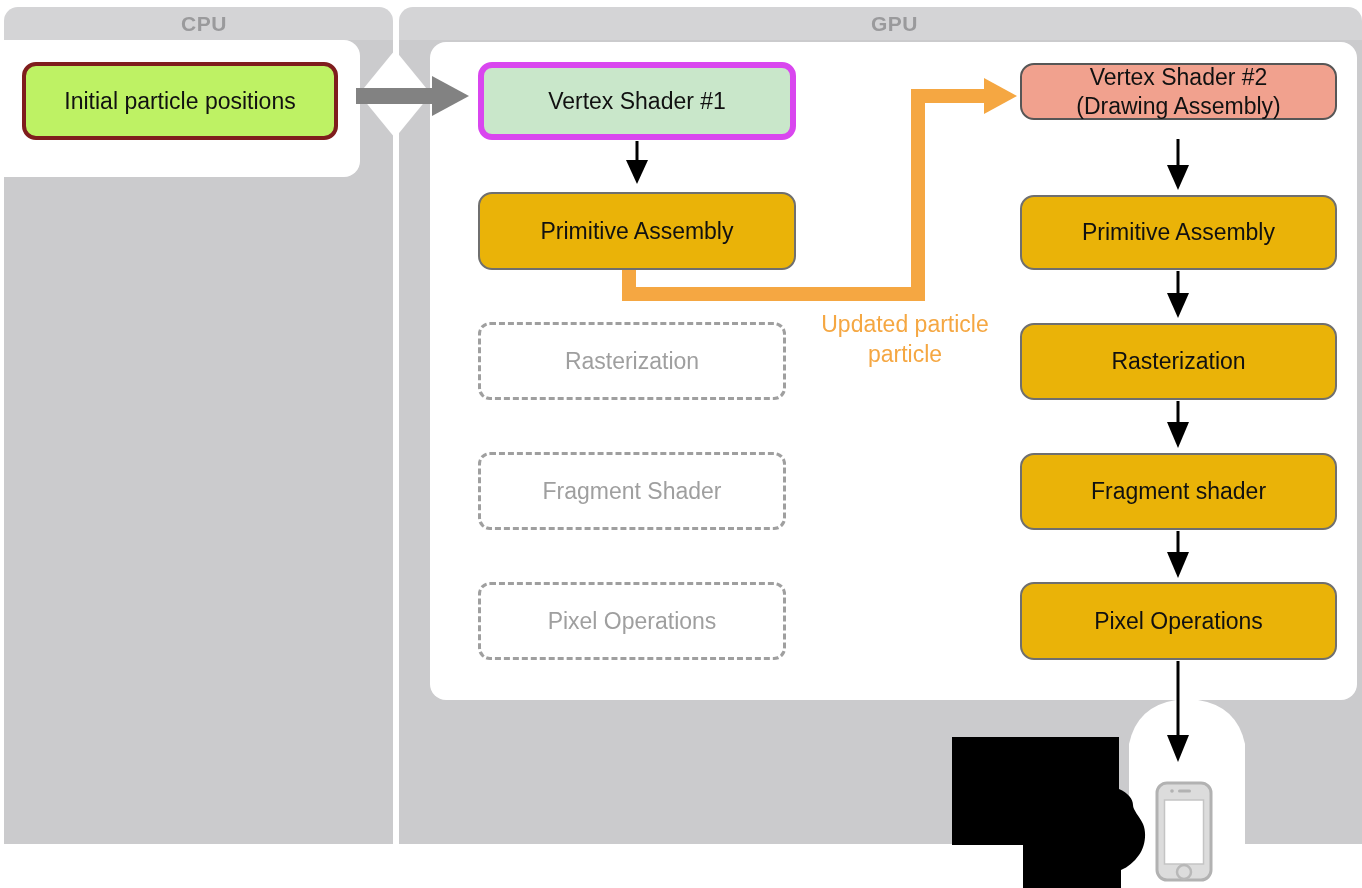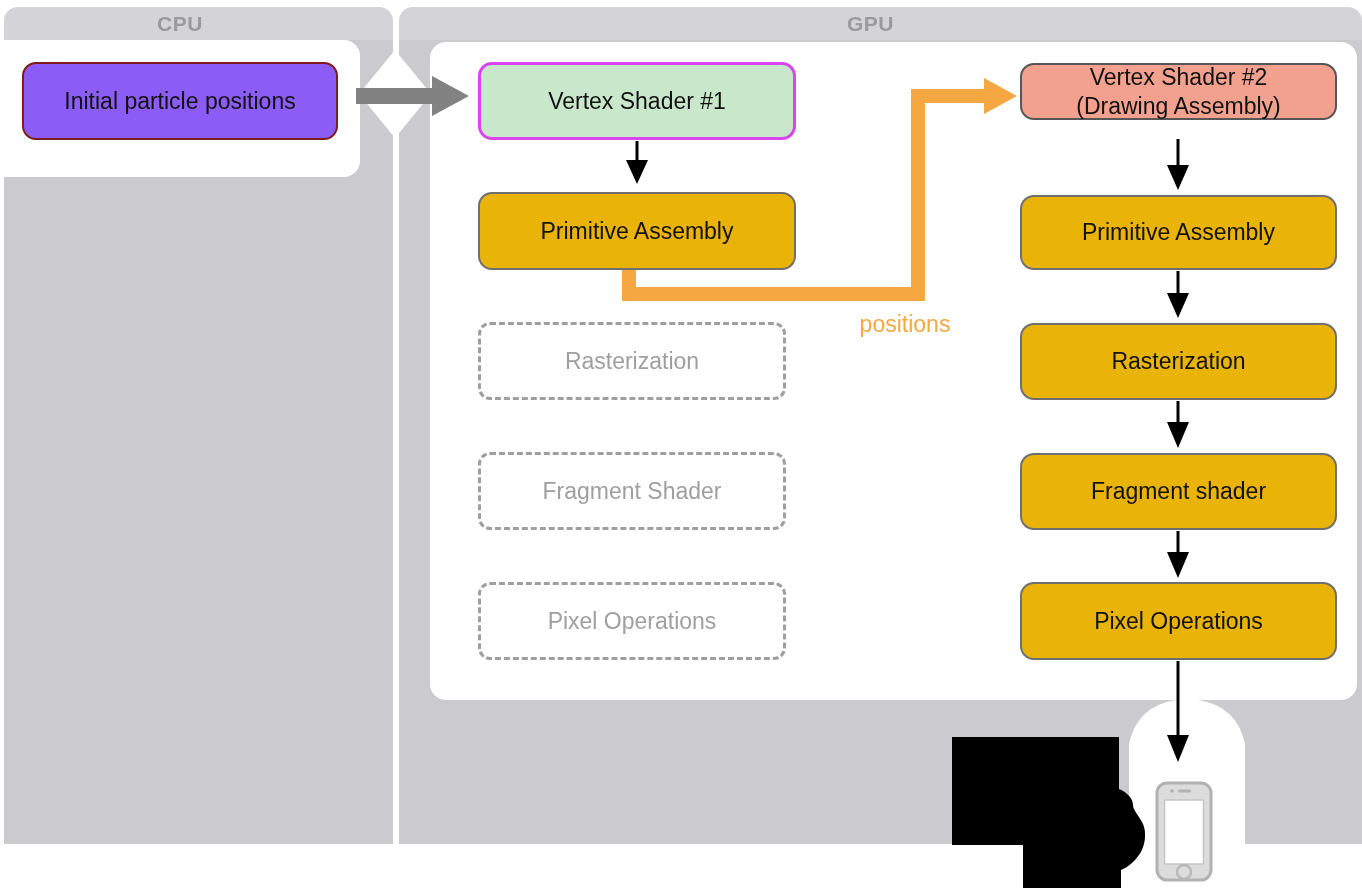--- a/index.html
+++ b/index.html
@@ -8,35 +8,35 @@
     background:#ffffff;
     font-family:"Liberation Sans","DejaVu Sans",sans-serif;
     -webkit-font-smoothing:antialiased;
   }
   .abs{position:absolute;}
   
   .band{background:#d4d4d6;border-radius:14px 14px 0 0;}
   .region-body{background:#cbcbcd;}
   .region-label{
     display:flex;align-items:center;justify-content:center;
-    font-weight:bold;font-size:21px;color:#9a9a9c;letter-spacing:0.5px;
+    font-weight:bold;font-size:21px;color:#9a9a9c;letter-spacing:0.5px;padding-left:24px;
   }
   
   .panel{background:#ffffff;}
   #cpu-panel{left:0;top:40px;width:360px;height:137px;border-radius:0 16px 16px 0;}
   #gpu-panel{left:430px;top:42px;width:927px;height:658px;border-radius:16px;}
   
   .box{
     box-sizing:border-box;
     display:flex;flex-direction:column;align-items:center;justify-content:center;
     border-radius:14px;font-size:23px;color:#111;text-align:center;line-height:29px;
     z-index:5;
   }
-  .box-blue{background:#8b5cf6;border:2px solid #7f1d1d;}
-  .box-green{background:#c9e7ca;border:3px solid #d946ef;}
+  .box-blue{background:#bef264;border:4px solid #7f1d1d;}
+  .box-green{background:#c9e7ca;border:6px solid #d946ef;}
   .box-salmon{background:#f1a18e;border:2px solid #565656;}
   .box-gray{background:#eab308;border:2px solid #6f6f6f;}
   .box-dashed{
     background:#ffffff;border:3px dashed #9f9f9f;border-radius:12px;
     color:#9f9f9f;
   }
   #svg-layer{left:0;top:0;width:1362px;height:888px;z-index:3;pointer-events:none;}
   .orange-label{
     color:#f5a742;font-size:23px;line-height:30px;text-align:center;z-index:6;
   }
@@ -147,14 +147,15 @@
 
 <div class="abs box box-gray" style="left:1020px;top:453px;width:317px;height:77px;">
   <span>Fragment shader</span>
 </div>
 
 <div class="abs box box-gray" style="left:1020px;top:582px;width:317px;height:78px;">
   <span>Pixel Operations</span>
 </div>
 
 <div class="abs orange-label" style="left:790px;top:309px;width:230px;">
-  <div>positions</div>
+  <div>Updated particle</div>
+  <div>particle</div>
 </div>
 
 </body></html>

